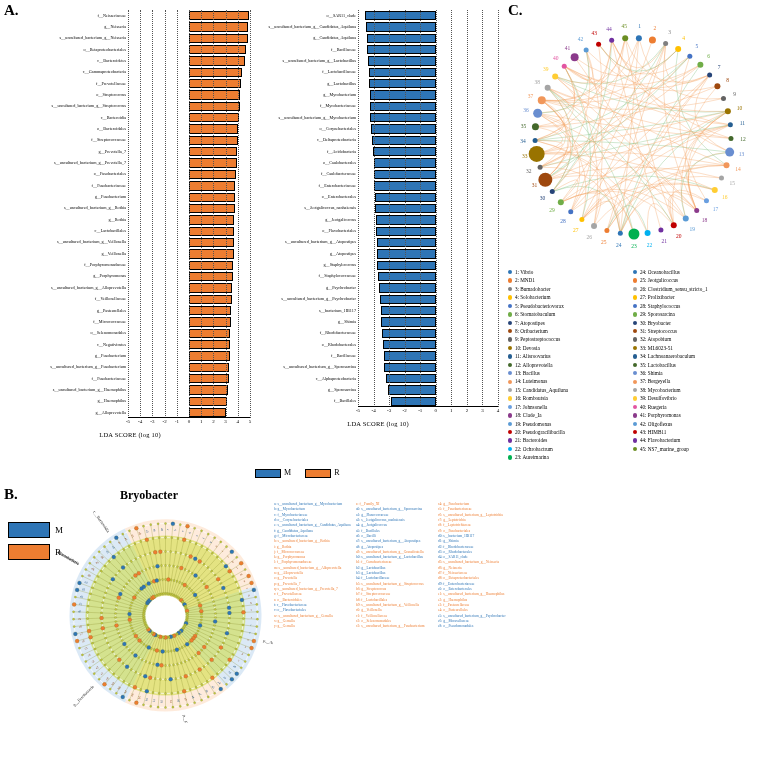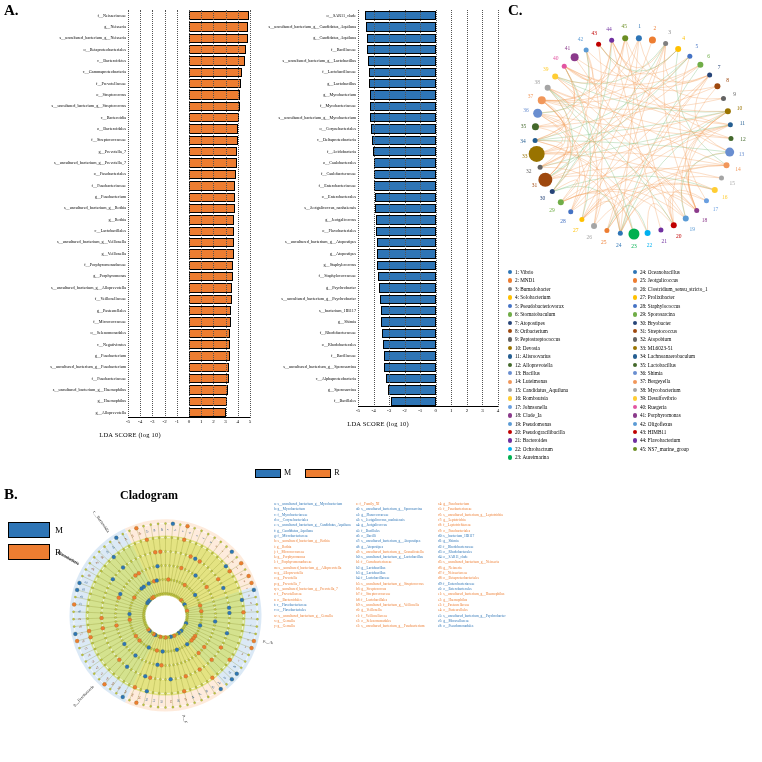--- a/index.html
+++ b/index.html
@@ -587,21 +587,21 @@
   </div>
 
   <div class="legendA">
     <span><span class="sw m"></span><span>M</span></span>
     <span><span class="sw r"></span><span>R</span></span>
   </div>
 </div>
 
 <div id="panelB">
   <div class="panel-label" style="left:4px; top:0px;">B.</div>
-  <div class="clado-title">Cladogram</div>
+  <div class="clado-title">Bryobacter</div>
 
   <div class="clado-legend">
     <div class="row">
         <span class="sw m"></span>
         <span>M</span>
       </div>
     <div class="row">
         <span class="sw r"></span>
         <span>R</span>
       </div>

